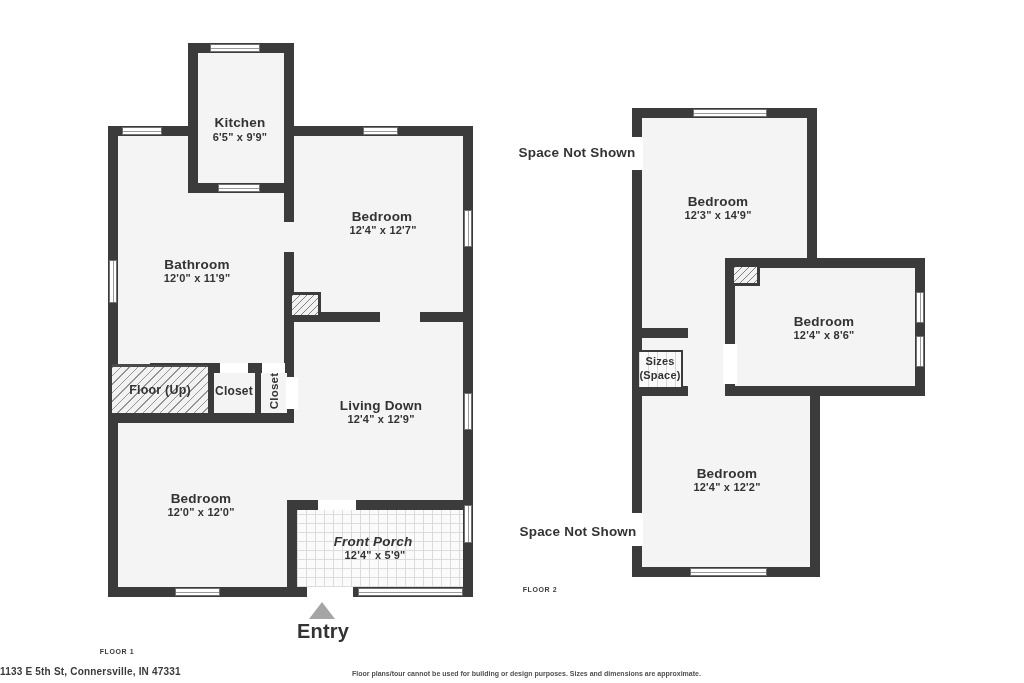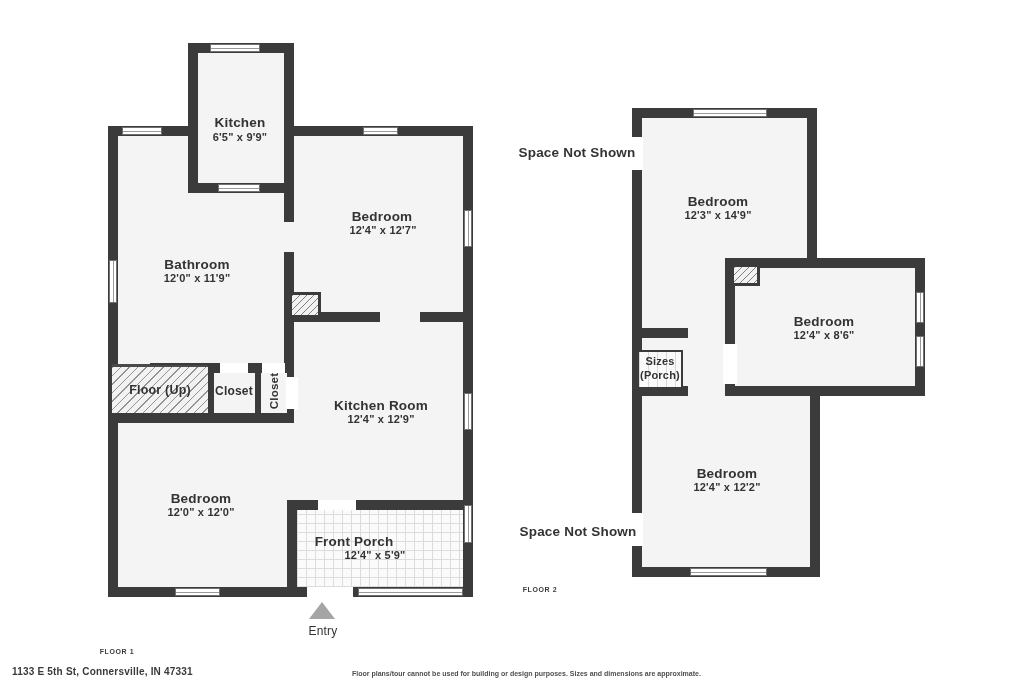--- a/index.html
+++ b/index.html
@@ -22,21 +22,21 @@
                       repeating-linear-gradient(90deg,#dcdcdc 0 1px,transparent 1px 9px);}
   .treads{position:absolute;z-index:3;background:#fafafa;border:2px solid #3b3b3b;box-sizing:border-box;
      background-image:repeating-linear-gradient(90deg,#d8d8d8 0 1px,transparent 1px 9px);}
   .lbl{position:absolute;transform:translate(-50%,-50%);white-space:nowrap;z-index:4;
        font-weight:600;color:#333;letter-spacing:.2px;}
   .name{font-size:13.5px;}
   .dims{font-size:11px;}
   .small{font-size:12.5px;}
   .vert{transform:translate(-50%,-50%) rotate(-90deg);}
   .stairs2{font-size:11px;}
-  .entry-lbl{font-size:12px;font-weight:400;}
+  .entry-lbl{font-size:20px;font-weight:700;}
   .floortag{font-size:7px;font-weight:700;letter-spacing:.6px;color:#3a3a3a;}
   .addr{font-size:10px;font-weight:700;color:#3a3a3a;transform:translate(0,-50%);}
   .disc{font-size:7px;font-weight:700;color:#4f4f4f;transform:translate(0,-50%);letter-spacing:0;}
   .arrow{position:absolute;width:0;height:0;z-index:4;
      border-left:13px solid transparent;border-right:13px solid transparent;border-bottom:17px solid #a5a5a5;}
 </style>
 </head>
 <body>
 
 <div class="canvas">
@@ -94,25 +94,25 @@
 
     <div class="lbl name" style="left:240px;top:122px;">Kitchen</div>
     <div class="lbl dims" style="left:240px;top:137px;">6'5" x 9'9"</div>
     <div class="lbl name" style="left:382px;top:216px;">Bedroom</div>
     <div class="lbl dims" style="left:383px;top:230px;">12'4" x 12'7"</div>
     <div class="lbl name" style="left:197px;top:264px;">Bathroom</div>
     <div class="lbl dims" style="left:197px;top:278px;">12'0" x 11'9"</div>
     <div class="lbl small" style="left:160px;top:390px;">Floor (Up)</div>
     <div class="lbl small" style="left:234px;top:391px;font-size:12px;">Closet</div>
     <div class="lbl small vert" style="left:274px;top:391px;font-size:11.5px;">Closet</div>
-    <div class="lbl name" style="left:381px;top:405px;">Kitchen Room</div>
+    <div class="lbl name" style="left:381px;top:405px;">Living Down</div>
     <div class="lbl dims" style="left:381px;top:419px;">12'4" x 12'9"</div>
     <div class="lbl name" style="left:201px;top:498px;">Bedroom</div>
     <div class="lbl dims" style="left:201px;top:512px;">12'0" x 12'0"</div>
-    <div class="lbl name" style="left:354px;top:541px;">Front Porch</div>
+    <div class="lbl name" style="left:373px;top:541px;font-style:italic;">Front Porch</div>
     <div class="lbl dims" style="left:375px;top:555px;">12'4" x 5'9"</div>
     <div class="lbl entry-lbl" style="left:323px;top:631px;">Entry</div>
     <div class="lbl floortag" style="left:117px;top:651px;">FLOOR 1</div>
   </div>
 
   <div>
 
     <div class="fill" style="left:636px;top:112px;width:177px;height:461px;"></div>
     <div class="fill" style="left:729px;top:262px;width:192px;height:130px;"></div>
 
@@ -139,23 +139,23 @@
 
     <div class="treads" style="left:637px;top:350px;width:46px;height:39px;"></div>
     <div class="chimney" style="left:731px;top:264px;width:29px;height:22px;z-index:3;position:absolute;"></div>
 
     <div class="lbl name" style="left:577px;top:152px;">Space Not Shown</div>
     <div class="lbl name" style="left:718px;top:201px;">Bedroom</div>
     <div class="lbl dims" style="left:718px;top:215px;">12'3" x 14'9"</div>
     <div class="lbl name" style="left:824px;top:321px;">Bedroom</div>
     <div class="lbl dims" style="left:824px;top:335px;">12'4" x 8'6"</div>
     <div class="lbl stairs2" style="left:660px;top:361px;">Sizes</div>
-    <div class="lbl stairs2" style="left:660px;top:375px;">(Porch)</div>
+    <div class="lbl stairs2" style="left:660px;top:375px;">(Space)</div>
     <div class="lbl name" style="left:727px;top:473px;">Bedroom</div>
     <div class="lbl dims" style="left:727px;top:487px;">12'4" x 12'2"</div>
     <div class="lbl name" style="left:578px;top:531px;">Space Not Shown</div>
     <div class="lbl floortag" style="left:540px;top:589px;">FLOOR 2</div>
   </div>
 
-  <div class="lbl addr" style="left:12px;top:671px;">1133 E 5th St, Connersville, IN 47331</div>
+  <div class="lbl addr" style="left:0;top:671px;">1133 E 5th St, Connersville, IN 47331</div>
   <div class="lbl disc" style="left:352px;top:673px;">Floor plans/tour cannot be used for building or design purposes. Sizes and dimensions are approximate.</div>
 
 </div>
 
 </body></html>

